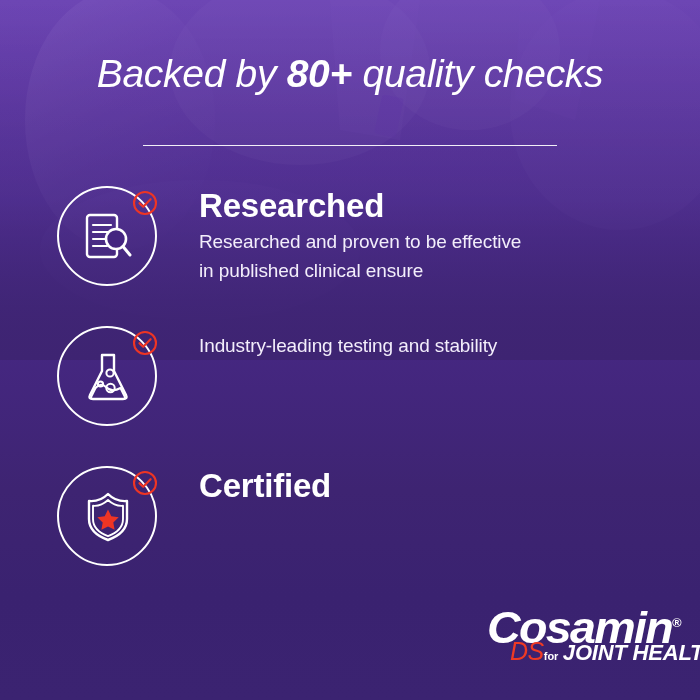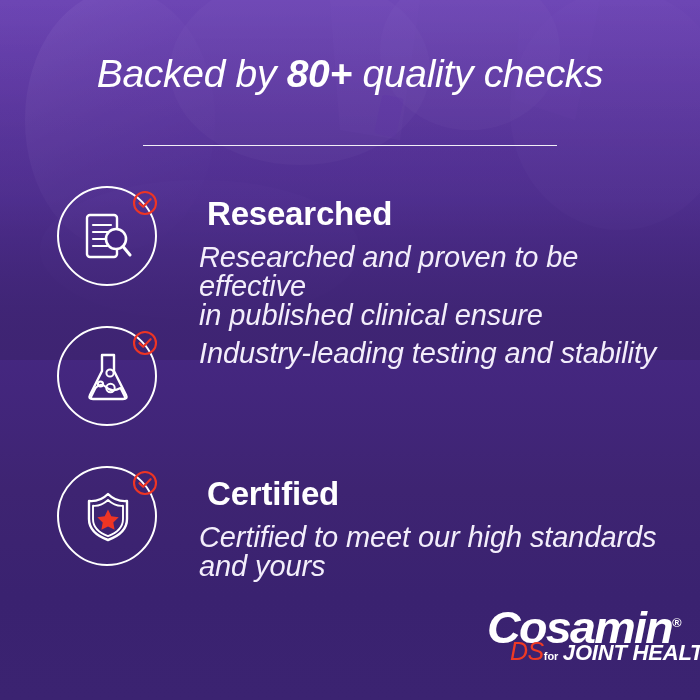--- a/index.html
+++ b/index.html
@@ -114,30 +114,29 @@
     left: 199px;
     top: 2px;
     width: 470px;
   }
   .f-title {
     color: #ffffff;
     font-size: 33px;
     font-weight: 700;
     line-height: 36px;
     letter-spacing: -0.2px;
-    margin: 8px;
+    margin: 0;
   }
   .f-body {
     color: #f3eefb;
-    font-size: 29px;
+    font-size: 19px;
     font-weight: 400;
     line-height: 29px;
-    margin: 11px 0 0 0;
+    margin: 3px 0 0 0;
     letter-spacing: -0.1px;
-    font-style: italic;
   }
 
   
   .logo {
     position: absolute;
     left: 487px;
     top: 601px;
     width: 180px;
     height: 66px;
   }
@@ -278,24 +277,20 @@
         <path d="M25 9 Q32 15.5 40 14.8 L40 28 Q40 39.5 25 45.2 Q10 39.5 10 28 L10 14.8 Q18 15.5 25 9 Z" fill="none" stroke="#ffffff" stroke-width="1.9" stroke-linejoin="round"></path>
         <path d="M25 18.5 L28.3 25.2 L35.7 26.3 L30.3 31.5 L31.6 38.8 L25 35.4 L18.4 38.8 L19.7 31.5 L14.3 26.3 L21.7 25.2 Z" fill="#ee3524"></path>
       </svg>
       <svg class="check-badge" viewBox="0 0 26 26">
         <circle cx="13" cy="13" r="11" fill="none" stroke="#ee3524" stroke-width="2.1"></circle>
         <path d="M7.5 13.2 L11.2 16.8 L18.6 9.2" fill="none" stroke="#ee3524" stroke-width="2.2" stroke-linecap="round" stroke-linejoin="round"></path>
       </svg>
     </div>
     <div class="text-col">
       <p class="f-title">Certified</p>
-      <p class="f-body">
-        <span>Certified to meet our high standards</span><br>
-        <span>and yours</span>
-      </p>
     </div>
   </div>
 
   <div class="logo">
     <div class="logo-word"><span>Cosamin</span><span class="logo-reg">®</span></div>
     <div class="logo-sub">
       <span class="logo-ds">DS</span><span class="logo-for">for</span> <span class="logo-jh">JOINT HEALTH</span>
     </div>
   </div>
 

